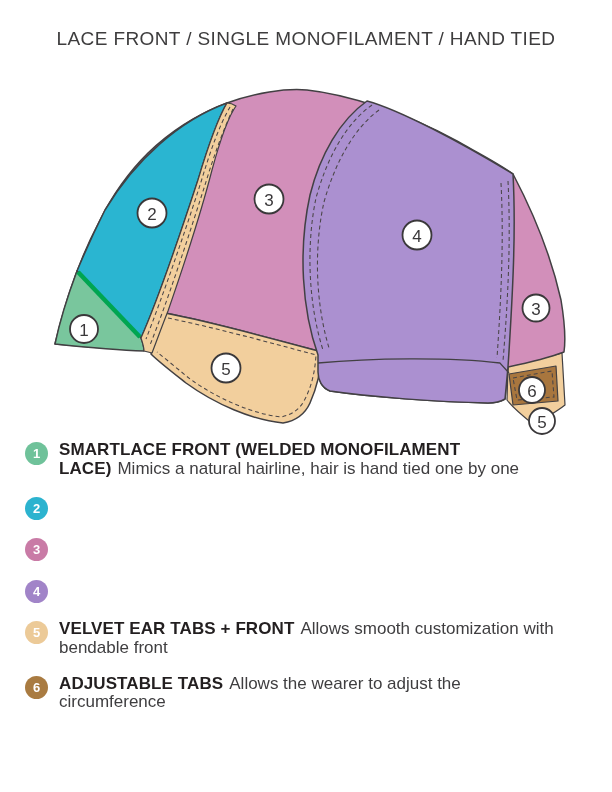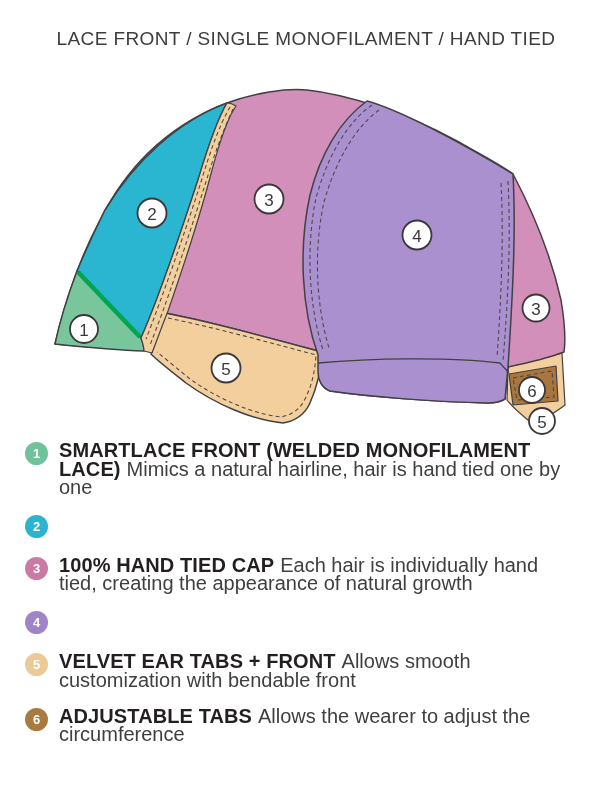--- a/index.html
+++ b/index.html
@@ -16,21 +16,21 @@
   .cap-svg{position:absolute;top:0;left:0;}
   .legend{position:absolute;top:441px;left:25px;width:573px;}
   .item{display:flex;align-items:flex-start;margin-bottom:17.5px;}
   .badge{
     flex:0 0 23px;width:23px;height:23px;border-radius:50%;
     color:#ffffff;font-weight:bold;font-size:13px;line-height:23px;
     text-align:center;margin-right:11px;margin-top:1px;
   }
   .b1{background:#6fc29a}.b2{background:#2cb3cf}.b3{background:#c97ba6}
   .b4{background:#a184c8}.b5{background:#ecca98}.b6{background:#a97b41}
-  .txt{margin:0;width:512px;font-size:20px;line-height:18.6px;color:#3f3e40;}
+  .txt{margin:0;width:512px;font-size:17px;line-height:18.6px;color:#3f3e40;}
   .txt b{color:#231f20;margin-right:6px;letter-spacing:.1px;}
   
   .f-pink{fill:#d28fba}.f-purple{fill:#ab90d0}.f-cyan{fill:#2ab5d1}
   .f-green{fill:#79c69d}.f-tan{fill:#f2cf9d}.f-brown{fill:#a8763e}
   .ol{stroke:#424043;stroke-width:1.5;stroke-linejoin:round;}
   .ol-thin{stroke:#424043;stroke-width:1.2;stroke-linejoin:round;}
   .stitch{fill:none;stroke:#4a4547;stroke-width:1.05;stroke-dasharray:4 3;}
   .seamline{fill:none;stroke:#424043;stroke-width:1.3;}
   .greenseam{fill:none;stroke:#00a551;stroke-width:4.5;}
   .marker circle{fill:#ffffff;stroke:#3a383a;stroke-width:1.8;}
@@ -162,21 +162,20 @@
     <span class="badge b1">1</span>
     <p class="txt"><b>SMARTLACE FRONT (WELDED MONOFILAMENT LACE)</b><span>Mimics a natural hairline, hair is hand tied one by one</span></p>
   </div>
 
   <div class="item">
     <span class="badge b2">2</span>
   </div>
 
   <div class="item">
     <span class="badge b3">3</span>
-    <p class="txt"><b>100% HAND TIED CAP</b><span>Each hair is individually hand tied, creating the appearance of natural growth</span></p>
   </div>
 
   <div class="item">
     <span class="badge b4">4</span>
   </div>
 
   <div class="item">
     <span class="badge b5">5</span>
     <p class="txt"><b>VELVET EAR TABS + FRONT</b><span>Allows smooth customization with bendable front</span></p>
   </div>

